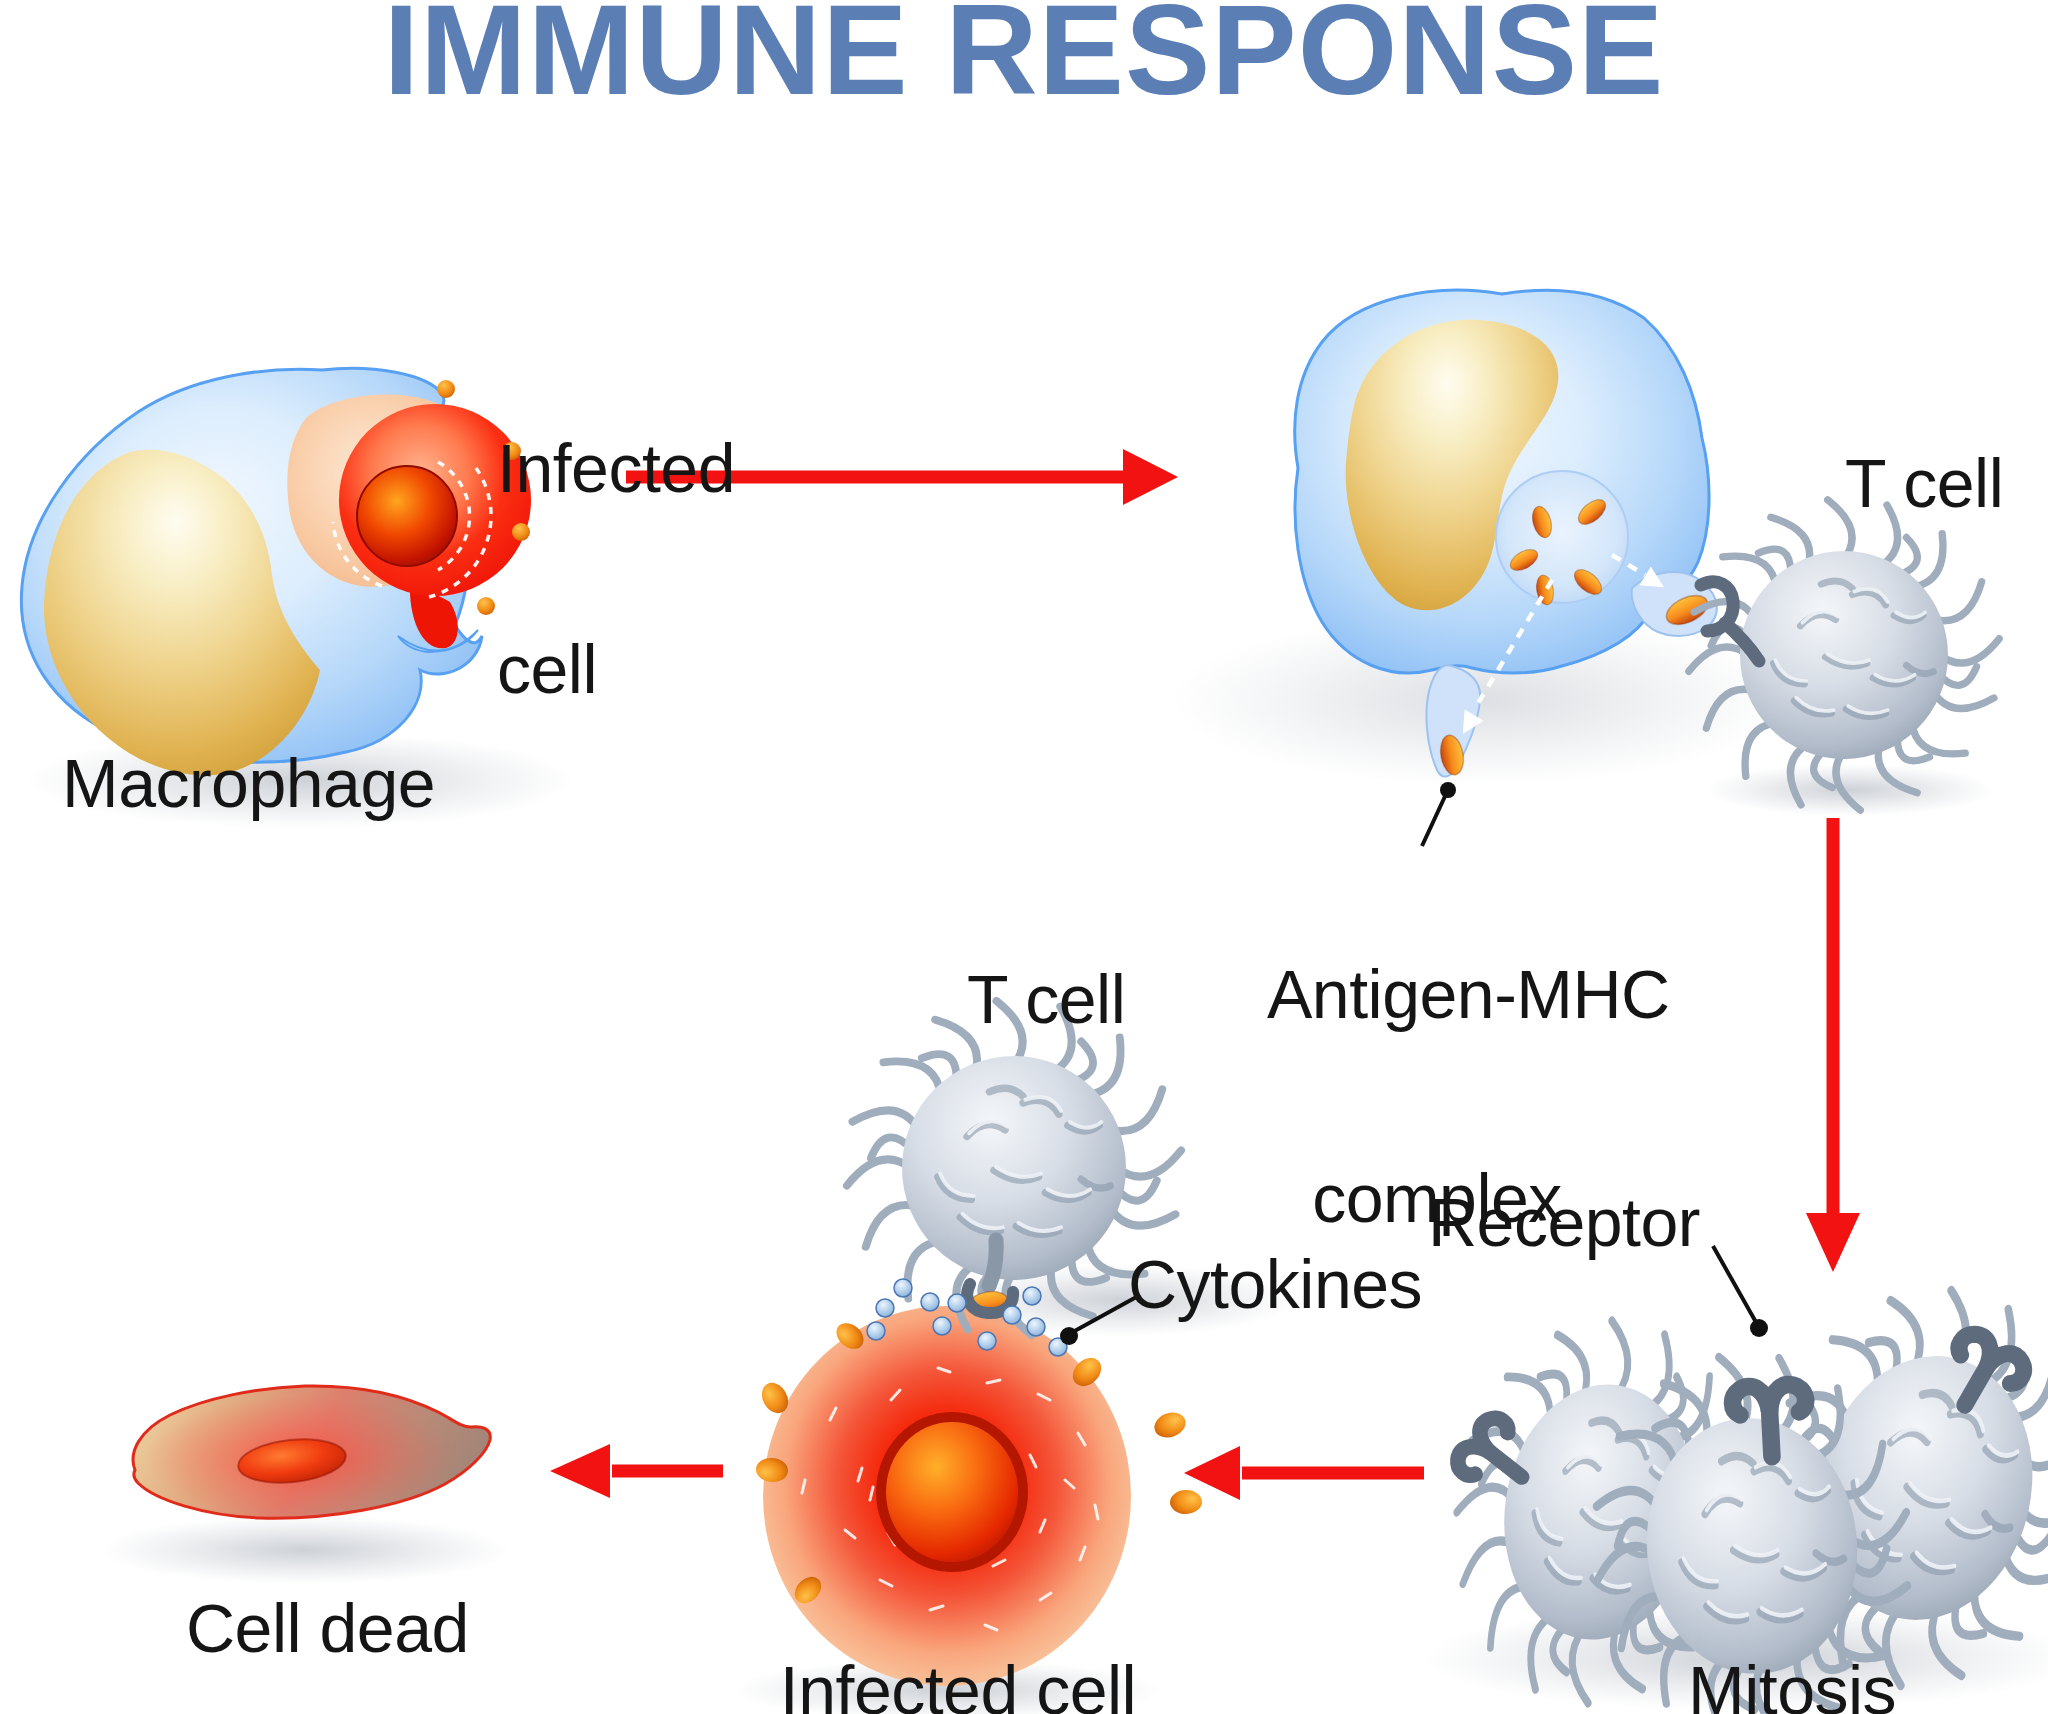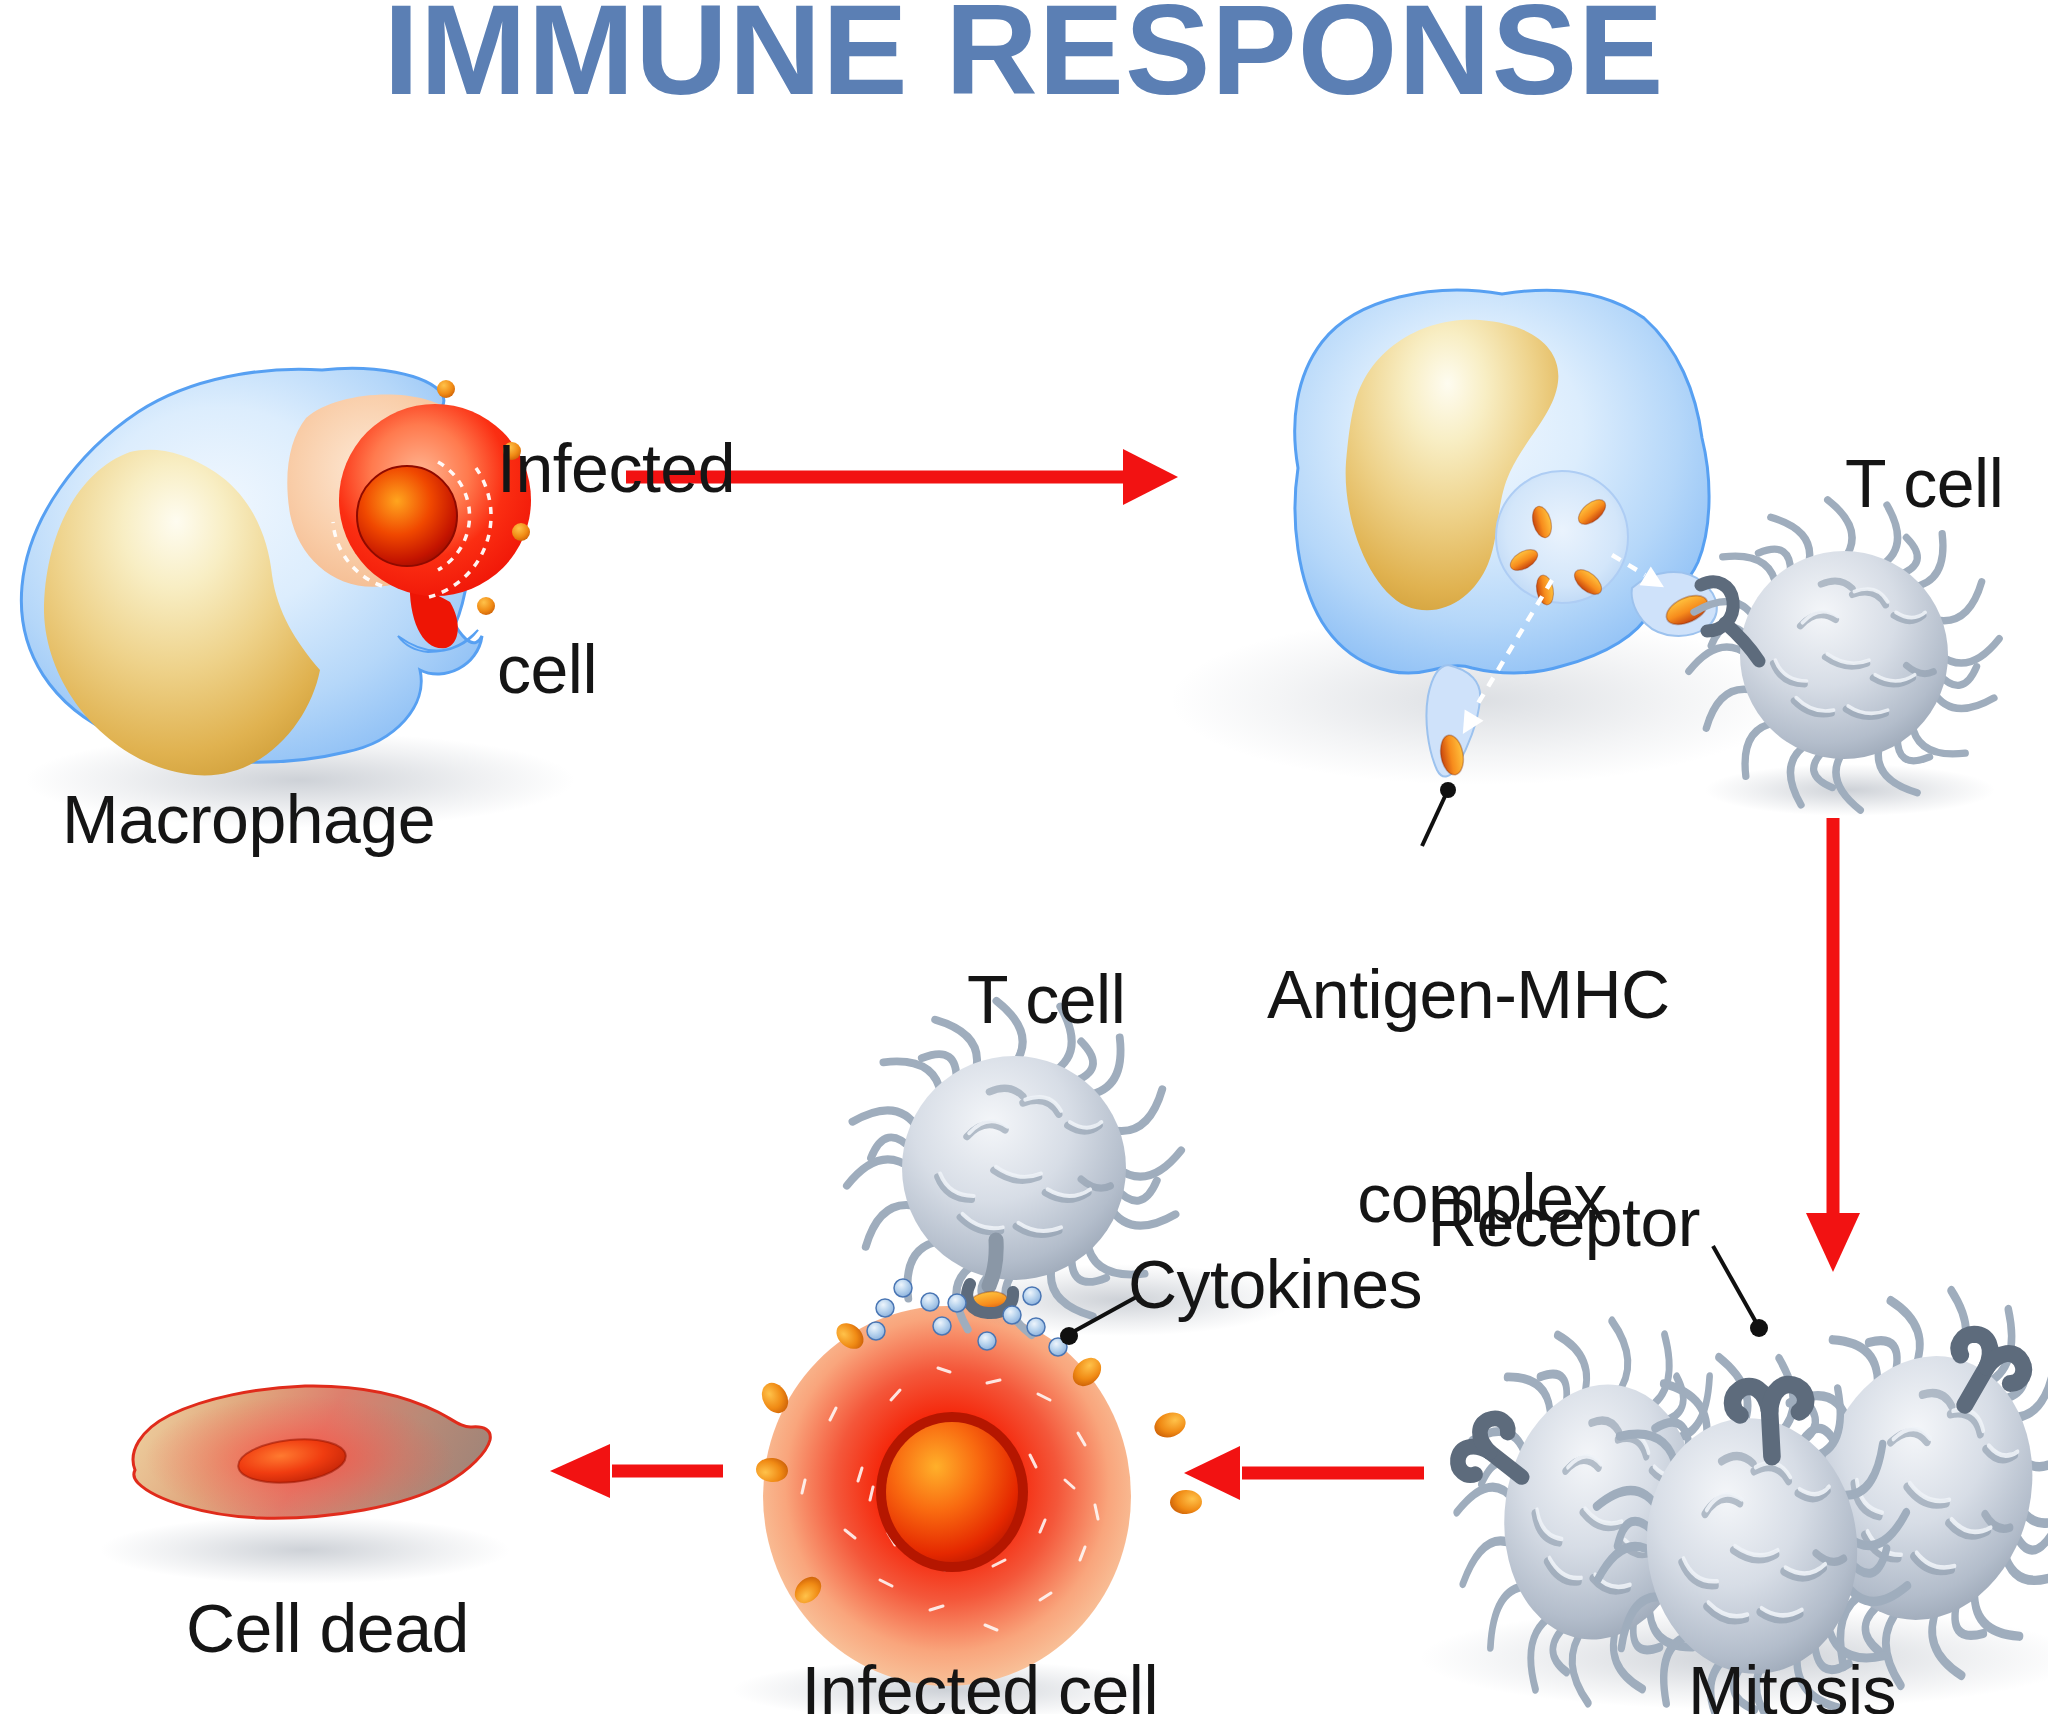--- a/index.html
+++ b/index.html
@@ -1,21 +1,21 @@
 <!DOCTYPE html>
 <html><head>
 <meta charset="utf-8">
 <style>
   html,body{margin:0;padding:0;background:#ffffff;}
   body{width:2048px;height:1714px;position:relative;overflow:hidden;
        font-family:"Liberation Sans", sans-serif;}
   #art{position:absolute;left:0;top:0;}
   .lbl{position:absolute;color:#151515;font-size:68px;line-height:67px;
        letter-spacing:-0.5px;white-space:pre;}
-  .center{text-align:right;}
+  .center{text-align:center;}
   #title{position:absolute;left:0;top:-14px;width:100%;text-align:center;
          font-size:128px;font-weight:bold;color:#5b7fb4;line-height:1.0;
          letter-spacing:1px;}
 </style>
 </head>
 <body>
 
 <svg id="art" width="2048" height="1714" viewBox="0 0 2048 1714">
   <defs>
     <radialGradient id="blueCell" cx="0.45" cy="0.40" r="0.75" fx="0.42" fy="0.34">
@@ -355,21 +355,21 @@
   </g>
 </svg>
 
 <div id="title">IMMUNE RESPONSE</div>
 
 <div class="lbl" style="left:497px;top:301px;">
   <div>Infected</div>
   <div>cell</div>
 </div>
 
-<div class="lbl" style="left:62px;top:786px;">Macrophage</div>
+<div class="lbl" style="left:62px;top:750px;">Macrophage</div>
 
 <div class="lbl" style="left:1845px;top:450px;">T cell</div>
 
 <div class="lbl center" style="left:1267px;top:824px;width:340px;line-height:68px;">
   <div>Antigen-MHC</div>
   <div>complex</div>
 </div>
 
 <div class="lbl" style="left:967px;top:966px;">T cell</div>
 

